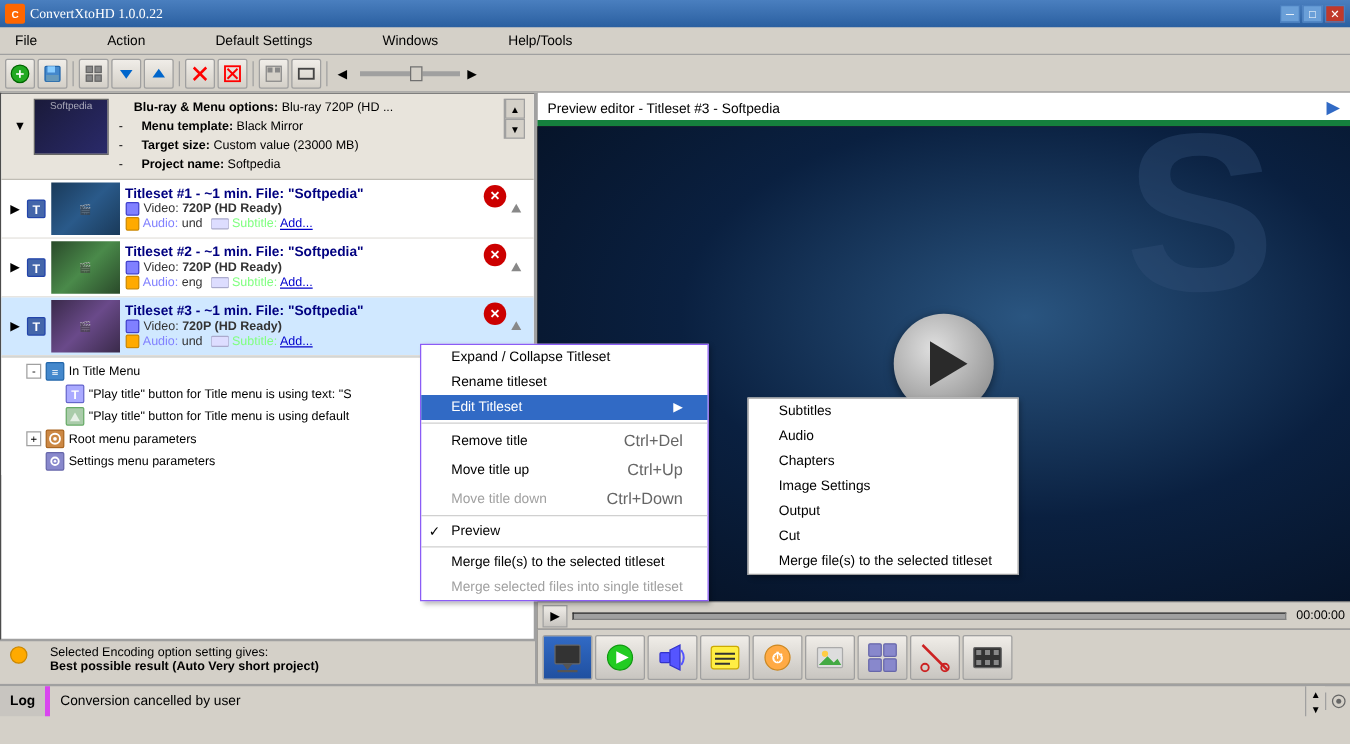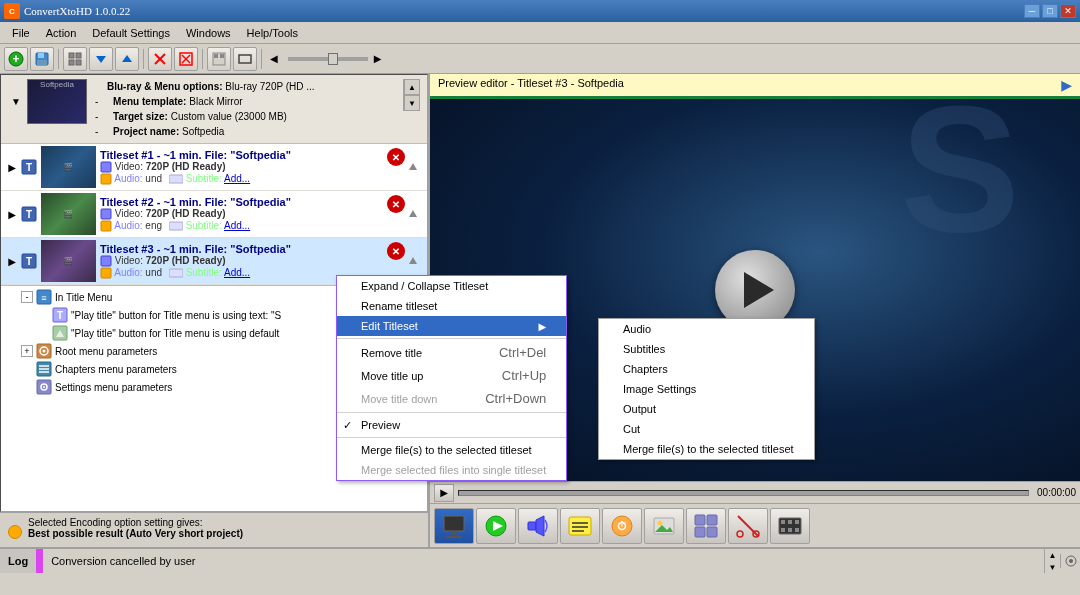--- a/index.html
+++ b/index.html
@@ -22,20 +22,21 @@
     .title-btn:last-child { background: #c0392b; }
 
     
     .menu-bar {
       background: #d4d0c8;
       height: 22px;
       display: flex;
       align-items: center;
       padding: 0 4px;
       border-bottom: 1px solid #a0a0a0;
+      gap: 40px;
     }
     .menu-item { padding: 2px 8px; font-size: 11px; cursor: pointer; }
 
     
     .toolbar {
       background: #d4d0c8;
       height: 30px;
       display: flex;
       align-items: center;
       padding: 2px 4px;
@@ -136,26 +137,26 @@
     .convert-btn-icon { font-size: 20px; color: #cc4400; }
 
     
     .right-panel {
       flex: 1;
       display: flex;
       flex-direction: column;
       background: #1a1a1a;
     }
     .preview-header {
-      background: #fef9c3;
+      background: #ffffff;
       padding: 3px 8px;
       font-size: 11px;
-      border-bottom: 3px solid #15803d;
-      display: flex;
-      align-items: flex-start;
+      border-bottom: 5px solid #15803d;
+      display: flex;
+      align-items: flex-end;
       justify-content: space-between;
     }
     .preview-arrow { font-size: 14px; color: #316ac5; cursor: pointer; }
     .video-area {
       flex: 1;
       background: #1a1a1a;
       display: flex;
       align-items: center;
       justify-content: center;
       position: relative;
@@ -221,21 +222,21 @@
     .prev-btn.active { background: linear-gradient(to bottom, #316ac5, #2050a0); color: white; }
 
     
     .log-bar {
       height: 26px;
       background: #d4d0c8;
       border-top: 2px solid #a0a0a0;
       display: flex;
       align-items: center;
     }
-    .log-label { background: #c8c5c0; padding: 2px 8px; font-size: 11px; font-weight: bold; height: 100%; display: flex; align-items: center; border-right: 7px solid #d946ef; }
+    .log-label { background: #c8c5c0; padding: 2px 8px; font-size: 11px; font-weight: bold; height: 100%; display: flex; align-items: center; border-right: 4px solid #d946ef; }
     .log-text { padding: 0 8px; font-size: 11px; flex: 1; }
 
     
     .ctx-menu {
       position: absolute;
       background: white;
       border: 1px solid #8b5cf6;
       box-shadow: 2px 2px 4px rgba(0,0,0,0.3);
       z-index: 100;
       min-width: 220px;
@@ -552,51 +553,38 @@
           <div class="tree-icon">
             <svg width="16" height="16" viewBox="0 0 16 16">
                 <rect x="1" y="1" width="14" height="14" fill="#cc8844" stroke="#aa6622" rx="1"></rect>
                 <circle cx="8" cy="8" r="4" fill="none" stroke="white" stroke-width="1.5"></circle>
                 <circle cx="8" cy="8" r="1.5" fill="white"></circle>
               </svg>
           </div>
           <span class="tree-label">Root menu parameters</span>
         </div>
 
-        <div class="tree-item">
-          <div class="tree-indent"></div>
-          <div class="tree-expand" style="visibility:hidden">+</div>
-          <div class="tree-icon">
-            <svg width="16" height="16" viewBox="0 0 16 16">
-                <rect x="1" y="1" width="14" height="14" fill="#4488aa" stroke="#226688" rx="1"></rect>
-                <line x1="3" y1="5" x2="13" y2="5" stroke="white" stroke-width="1.5"></line>
-                <line x1="3" y1="8" x2="13" y2="8" stroke="white" stroke-width="1.5"></line>
-                <line x1="3" y1="11" x2="13" y2="11" stroke="white" stroke-width="1.5"></line>
-              </svg>
-          </div>
-          <span class="tree-label">Chapters menu parameters</span>
-        </div>
 
         <div class="tree-item">
           <div class="tree-indent"></div>
           <div class="tree-expand" style="visibility:hidden">+</div>
           <div class="tree-icon">
             <svg width="16" height="16" viewBox="0 0 16 16">
                 <rect x="1" y="1" width="14" height="14" fill="#8888cc" stroke="#6666aa" rx="1"></rect>
                 <circle cx="8" cy="8" r="3" fill="none" stroke="white" stroke-width="1.5"></circle>
                 <circle cx="8" cy="8" r="1" fill="white"></circle>
               </svg>
           </div>
           <span class="tree-label">Settings menu parameters</span>
         </div>
       </div>
     </div>
 
     <div class="left-bottom">
-      <div style="display:flex; align-items:flex-end; gap:6px; margin-bottom:4px;">
+      <div style="display:flex; align-items:flex-start; gap:18px; margin-bottom:4px;">
         <div style="width:14px;height:14px;border-radius:50%;background:#ffaa00;border:1px solid #cc8800;flex-shrink:0;"></div>
         <div style="font-size:10px;">
           <span>Selected Encoding option setting gives:</span><br>
           <b>Best possible result (Auto Very short project)</b>
         </div>
       </div>
     </div>
   </div>
 
   <div class="right-panel">
@@ -739,26 +727,26 @@
   <div class="ctx-item">
     <span>Merge file(s) to the selected titleset</span>
   </div>
   <div class="ctx-item disabled">
     <span>Merge selected files into single titleset</span>
   </div>
 </div>
 
 <div class="ctx-menu ctx-submenu" style="left:598px; top:318px;">
   <div class="ctx-item">
+    <span>Subtitles</span>
+  </div>
+  <div class="ctx-item">
     <span>Audio</span>
   </div>
   <div class="ctx-item">
-    <span>Subtitles</span>
-  </div>
-  <div class="ctx-item">
     <span>Chapters</span>
   </div>
   <div class="ctx-item">
     <span>Image Settings</span>
   </div>
   <div class="ctx-item">
     <span>Output</span>
   </div>
   <div class="ctx-item">
     <span>Cut</span>

